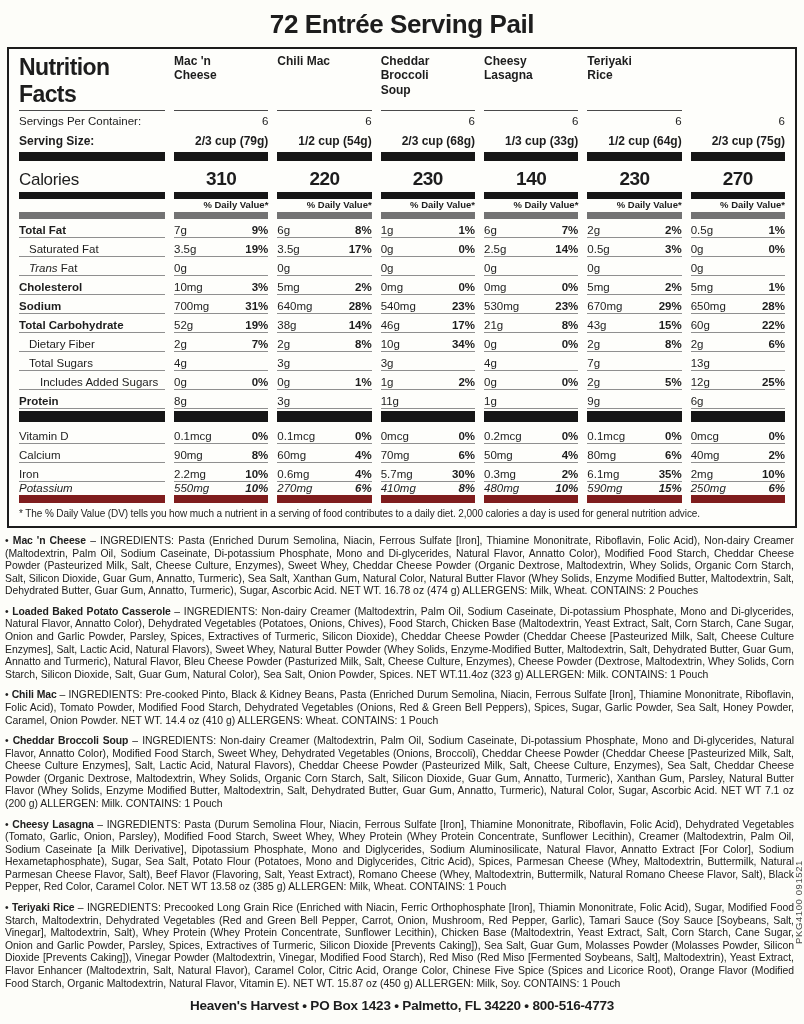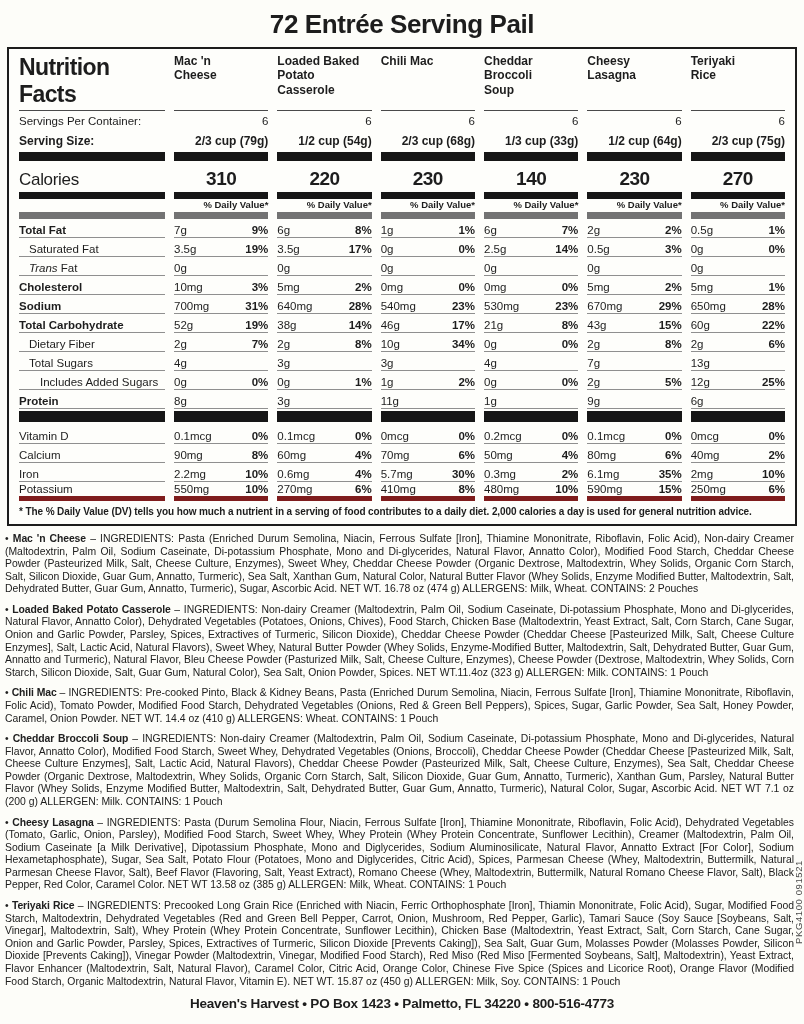--- a/index.html
+++ b/index.html
@@ -39,23 +39,23 @@
   .dv-cell { font-size:9.5px; font-weight:700; text-align:right; white-space:nowrap; }
 
   .nrow { min-height:19px; align-items:end; font-size:11.5px; }
   .nrow > div { border-bottom:1px solid #8f8f8f; padding-bottom:1px; }
   .nrow .em { font-style:italic; }
   .nrow.bold .nlabel { font-weight:700; }
   .nrow.indent .nlabel { padding-left:10px; }
   .nrow.indent2 .nlabel { padding-left:21px; }
   .ncell { display:flex; justify-content:space-between; align-items:flex-end; }
   .pct { font-weight:700; }
-  .vrows .nrow:last-child > div { border-bottom:5px solid #7f1d1d; }
-
-  .footnote { font-size:10px; padding:5px 10px 7px; letter-spacing:-0.1px;font-weight:bold; }
+  .vrows .nrow:last-child > div { border-bottom:8px solid #7f1d1d;font-style:italic; }
+
+  .footnote { font-size:10px; padding:5px 10px 7px; letter-spacing:-0.1px; }
 
   .ingredients { padding:7px 10px 0 5px; }
   .ing { font-size:10.4px; line-height:1.21; text-align:justify; margin:0 0 8px; color:#202020; }
   .ing b { letter-spacing:-0.1px; }
 
   .pkg-code {
     position:absolute; right:0px; top:860px;
     writing-mode:vertical-rl; transform:rotate(180deg);
     font-size:9.5px; color:#4a4a4a; letter-spacing:0.6px;
   }
@@ -67,22 +67,20 @@
 <div class="title">72 Entrée Serving Pail</div>
 
 <div class="facts-box">
 
   <div class="grid header-row">
     <div class="nf-heading">Nutrition Facts</div>
 
       <div class="product-name">Mac 'n
 Cheese</div>
 
-      <div class="product-name">Loaded Baked
-Potato Casserole</div>
 
       <div class="product-name">Chili Mac</div>
 
       <div class="product-name">Cheddar Broccoli
 Soup</div>
 
       <div class="product-name">Cheesy
 Lasagna</div>
 
       <div class="product-name">Teriyaki

